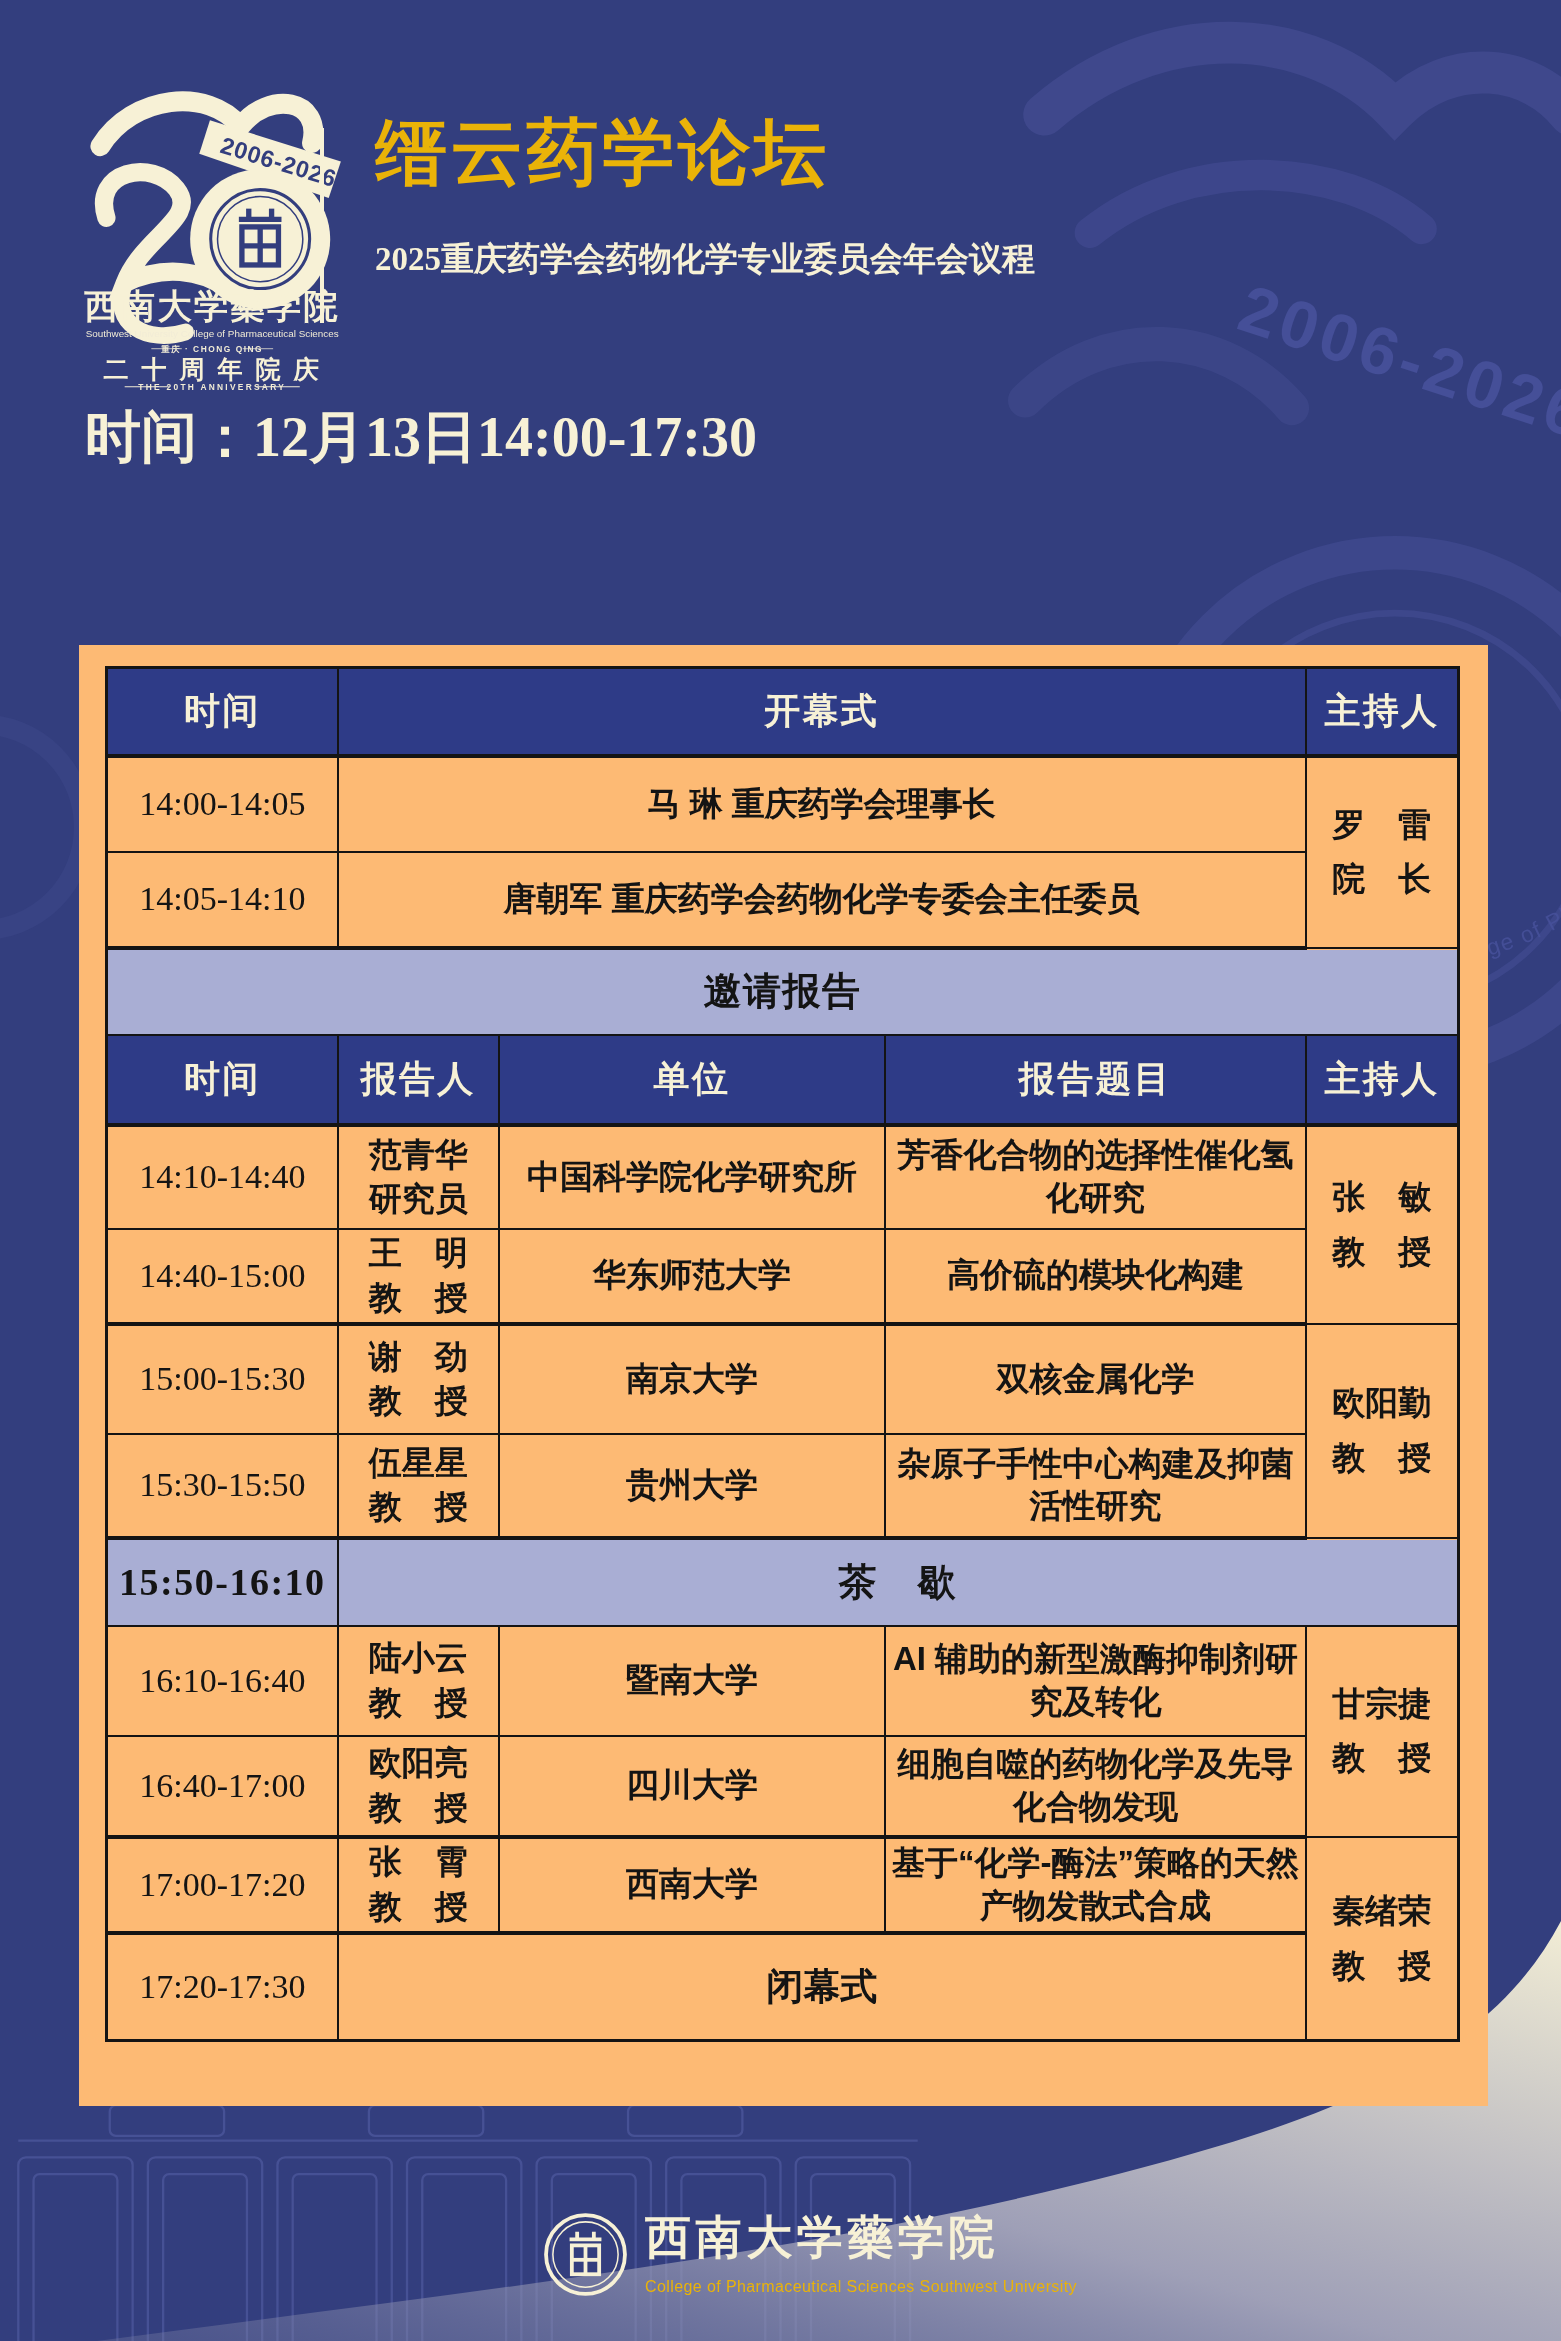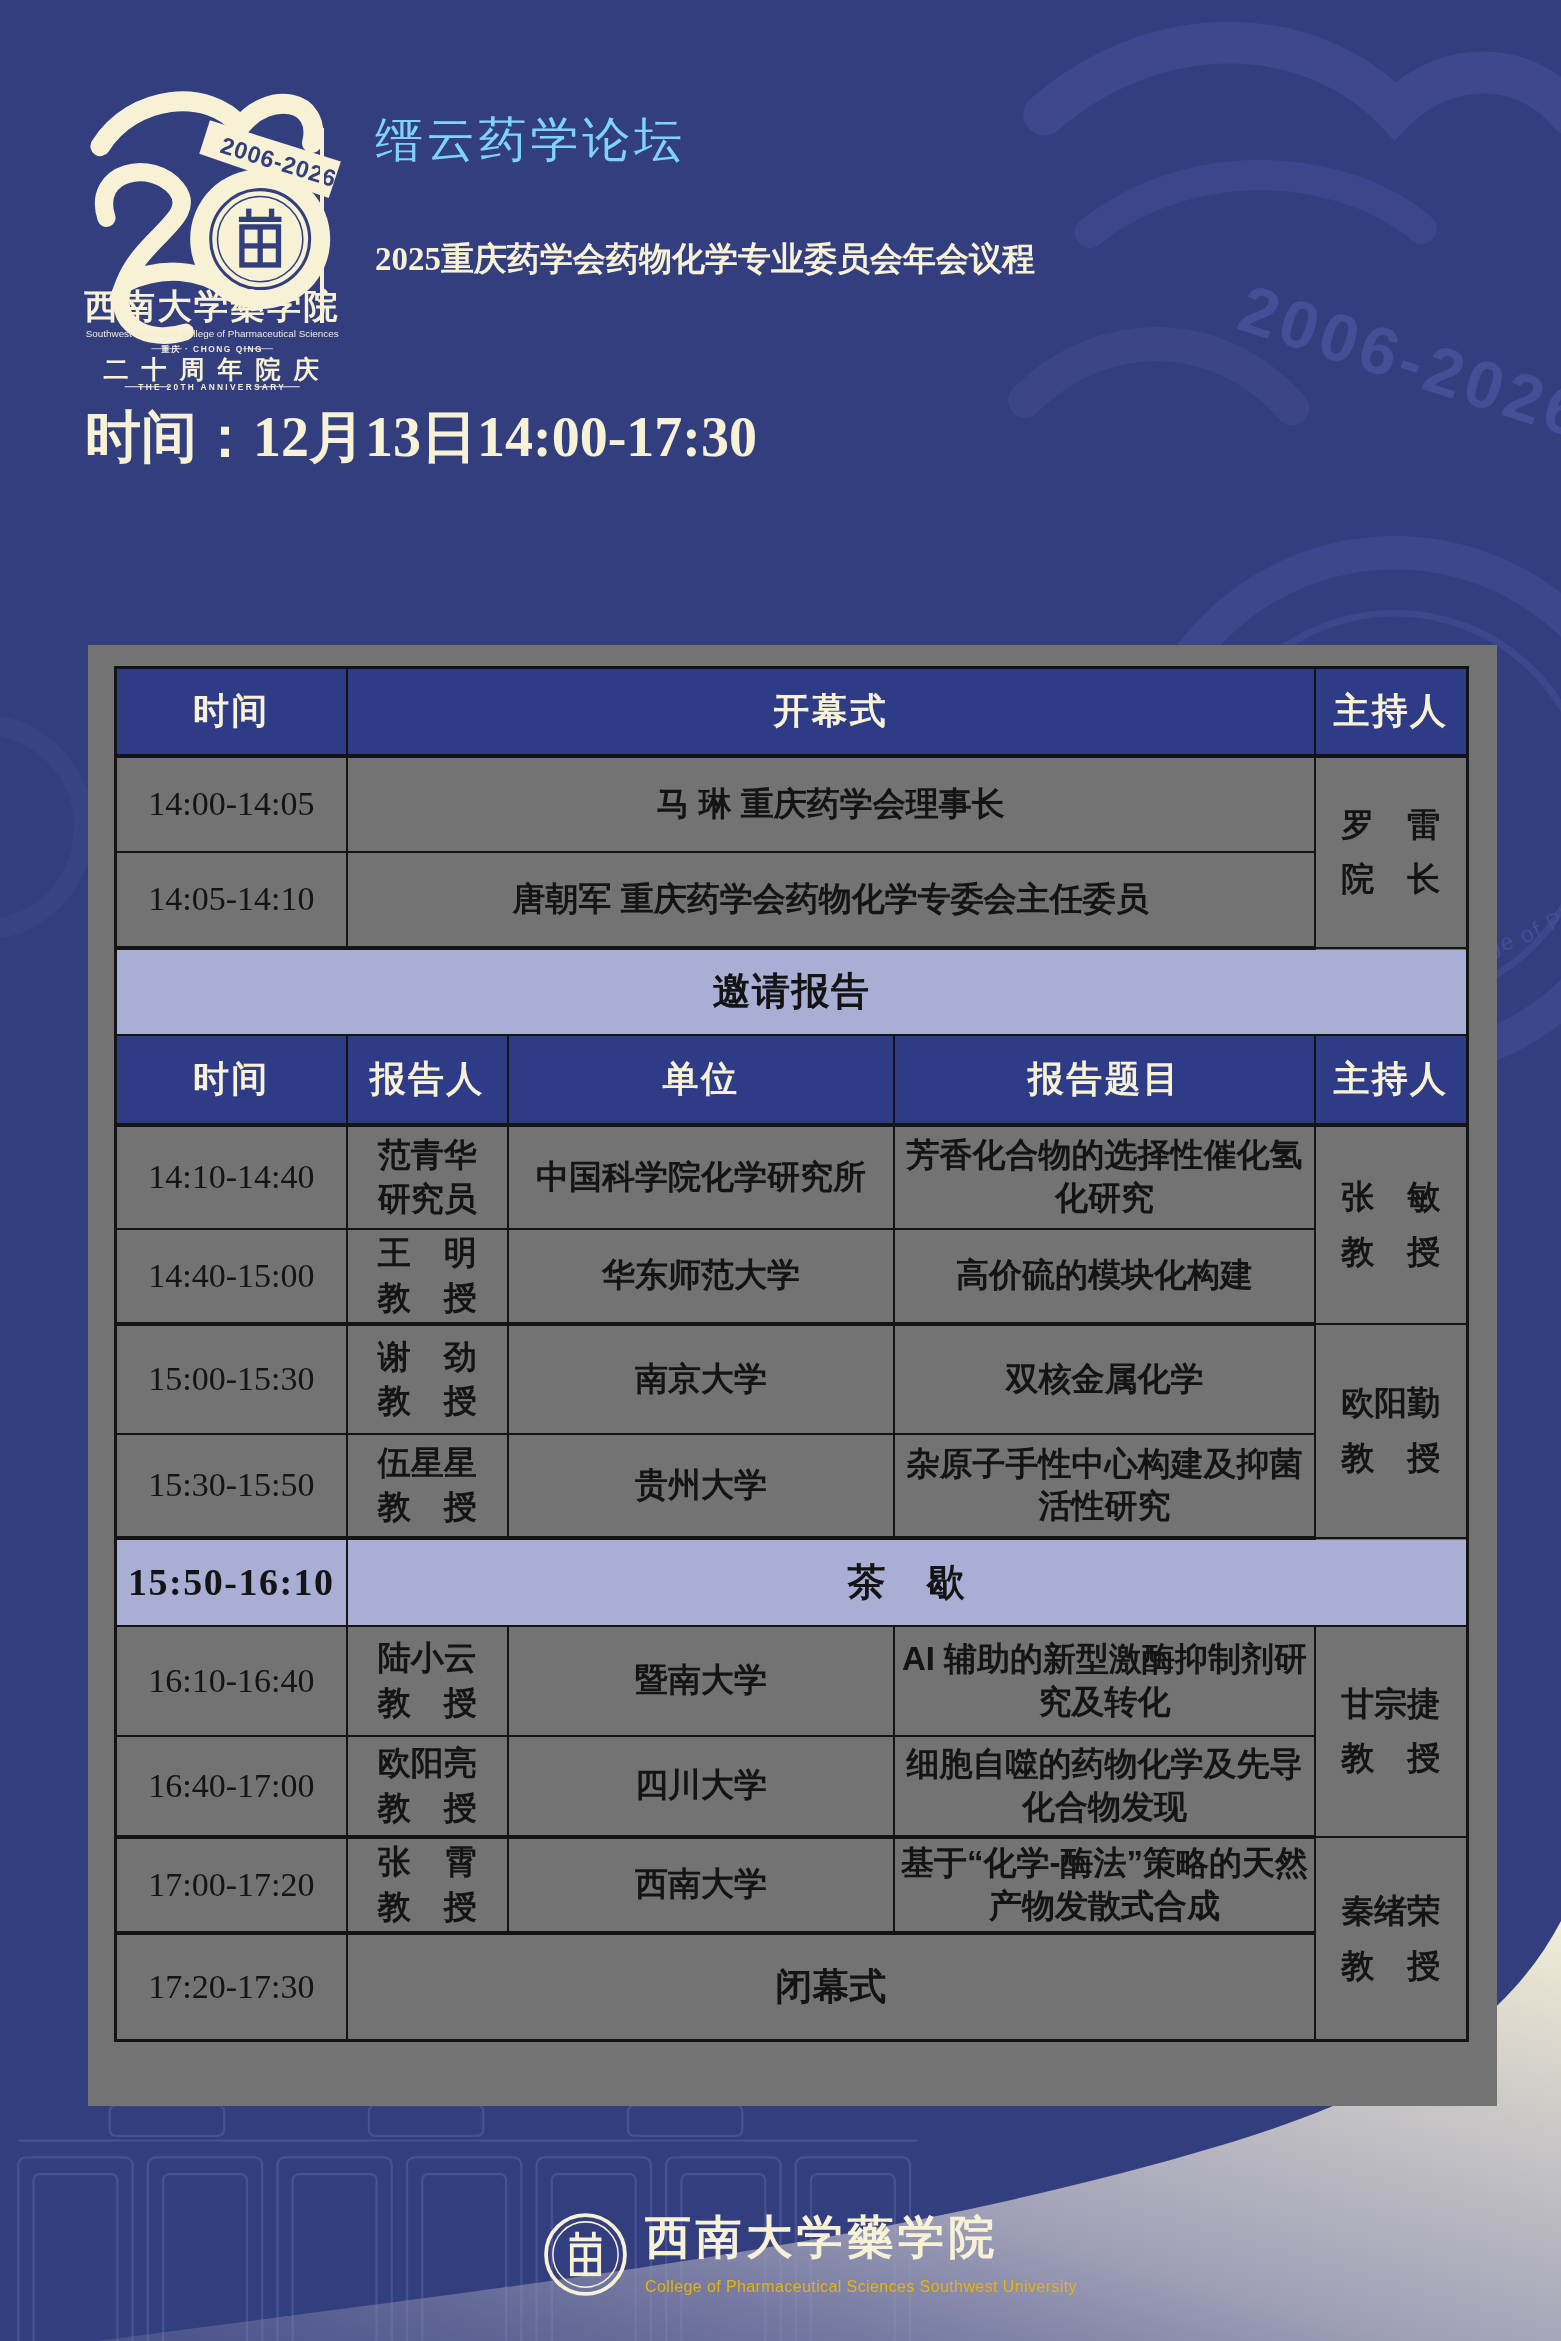--- a/index.html
+++ b/index.html
@@ -8,33 +8,33 @@
     background:#333e7e;
     font-family:"Liberation Sans","DejaVu Sans",sans-serif;
   }
   
   #bg-art{position:absolute;left:0;top:0;width:1561px;height:2342px;z-index:0;}
   
   .logo-block{position:absolute;left:79px;top:73px;width:271px;height:320px;z-index:2;}
   .header-divider{position:absolute;left:320px;top:128px;width:3.8px;height:195px;background:#f7f1d6;z-index:2;}
   .forum-title{
     position:absolute;left:375px;top:114px;z-index:2;
-    font-family:"Liberation Serif","DejaVu Serif",serif;font-weight:normal;
-    font-size:48px;line-height:1.1;color:#7dd3fc;letter-spacing:3.8px;white-space:nowrap;
+    font-family:"Liberation Serif","DejaVu Serif",serif;font-weight:bold;
+    font-size:72px;line-height:1.1;color:#eab308;letter-spacing:3.8px;white-space:nowrap;
   }
   .forum-subtitle{
     position:absolute;left:375px;top:241px;z-index:2;
     font-family:"Liberation Serif","DejaVu Serif",serif;font-weight:bold;
     font-size:33px;line-height:1.1;color:#f7f1d6;letter-spacing:0;white-space:nowrap;
   }
   .meta-block{position:absolute;left:85px;top:409px;z-index:2;
     font-family:"Liberation Serif","DejaVu Serif",serif;font-weight:bold;color:#f7f1d6;}
   .meta-line{font-size:56px;line-height:1.0;white-space:nowrap;margin:0 0 40px 0;}
   
-  .schedule-card{position:absolute;left:88px;top:645px;width:1409px;height:1461px;background:#737373;z-index:1;}
+  .schedule-card{position:absolute;left:79px;top:645px;width:1409px;height:1461px;background:#fdba74;z-index:1;}
   table.schedule{
     position:absolute;left:26px;top:21.3px;width:1355px;
     border-collapse:collapse;table-layout:fixed;
     border:3.8px solid #141414;
   }
   table.schedule th,table.schedule td{
     border:2.3px solid #141414;text-align:center;vertical-align:middle;
     padding:1.5px 4.6px;overflow:hidden;
   }
   tr.rh-h1{height:88px}  tr.rh-r1{height:96px}  tr.rh-r2{height:96px}

